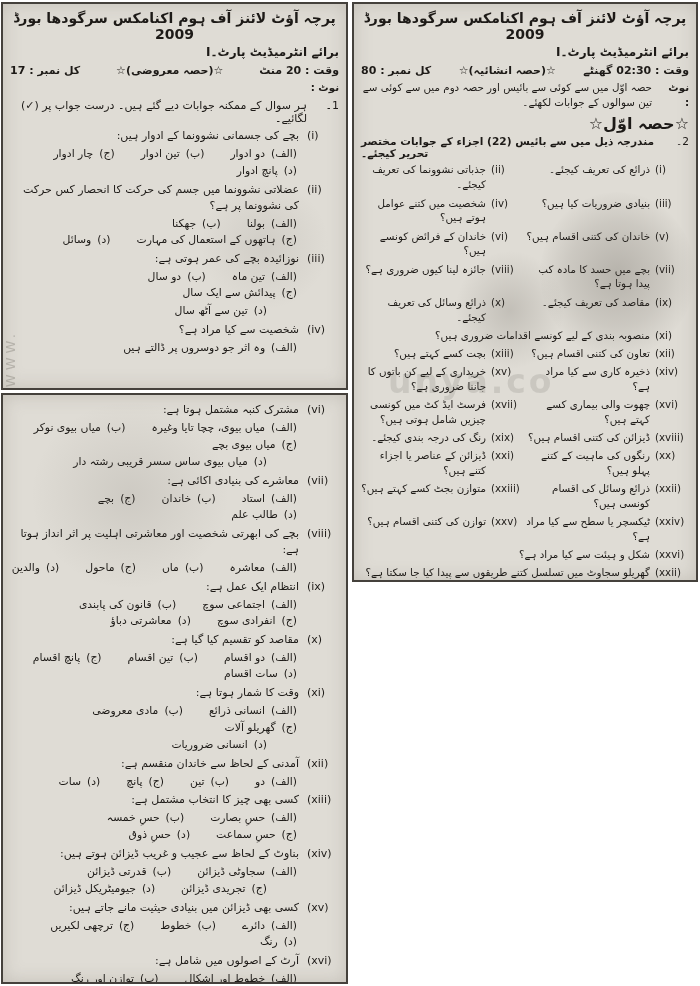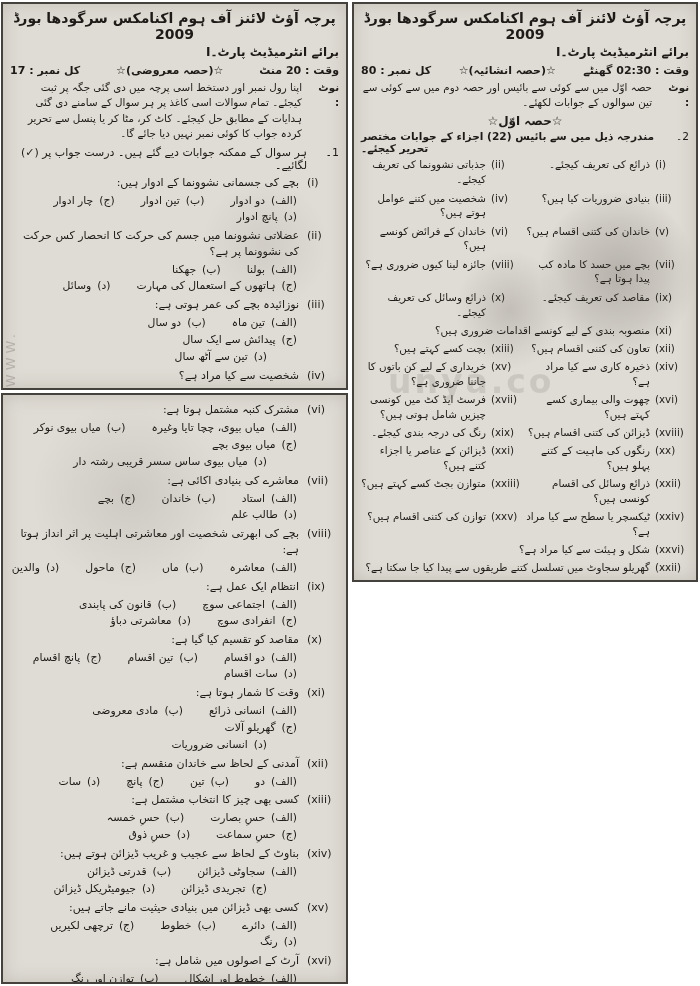--- a/index.html
+++ b/index.html
@@ -26,21 +26,21 @@
   #box-obj-1 { left:1px; top:2px;   width:347px; height:388px; }
   #box-obj-2 { left:1px; top:393px; width:347px; height:591px; }
   #box-subj  { left:352px; top:2px; width:346px; height:580px; }
 
   .paper-title { text-align:center; font-weight:bold; font-size:14px; padding-top:2px; }
   .paper-sub   { font-weight:bold; font-size:12px; margin-top:3px; }
   .meta-row { display:flex; justify-content:space-between; align-items:center;
               font-weight:bold; font-size:11px; margin-top:5px; }
   .note-row { display:flex; gap:9px; font-size:10.3px; line-height:1.5; margin-top:3px; }
   .note-label { font-weight:bold; min-width:28px; }
-  .sec-head { text-align:center; font-weight:bold; font-size:12px; margin:3px 0 2px; }
+  .sec-head { font-weight:bold; font-size:16px; margin:3px 0 2px; }
 
   
   .q1-row { display:flex; gap:10px; font-size:11px; margin-top:4px; }
   .qno  { min-width:22px; }
   .rn { direction:ltr; unicode-bidi:isolate; min-width:32px; display:inline-block; }
   .mcq { margin-top:1px; }
   .mcq-qline { display:flex; gap:8px; font-size:11px; margin-top:3px; line-height:1.45; }
   .mcq-qline .qtext { flex:1; }
   .opt-row { display:flex; flex-wrap:wrap; column-gap:26px; row-gap:1px;
              padding-right:42px; font-size:10.8px; margin-top:2px; line-height:1.45; }
@@ -83,21 +83,20 @@
   <div class="box" id="box-obj-1">
     <div class="paper-title">پرچہ آؤٹ لائنز آف ہوم اکنامکس سرگودھا بورڈ 2009</div>
     <div class="paper-sub">برائے انٹرمیڈیٹ پارٹ۔I</div>
     <div class="meta-row">
       <span>وقت : 20 منٹ</span>
       <span>☆(حصہ معروضی)☆</span>
       <span>کل نمبر : 17</span>
     </div>
     <div class="note-row">
       <span class="note-label">نوٹ :</span>
-      <span>اپنا رول نمبر اور دستخط اسی پرچہ میں دی گئی جگہ پر ثبت کیجئے۔ تمام سوالات اسی کاغذ پر ہر سوال کے سامنے دی گئی ہدایات کے مطابق حل کیجئے۔ کاٹ کر، مٹا کر یا پنسل سے تحریر کردہ جواب کا کوئی نمبر نہیں دیا جائے گا۔</span>
     </div>
     <div class="q1-row">
       <span class="qno">1۔</span>
       <span>ہر سوال کے ممکنہ جوابات دیے گئے ہیں۔ درست جواب پر (✓) لگائیے۔</span>
     </div>
     <div id="mcq-list-1">
         <div class="mcq">
           <div class="mcq-qline">
             <span class="rn">(i)</span>
             <span class="qtext">بچے کی جسمانی نشوونما کے ادوار ہیں:</span>

